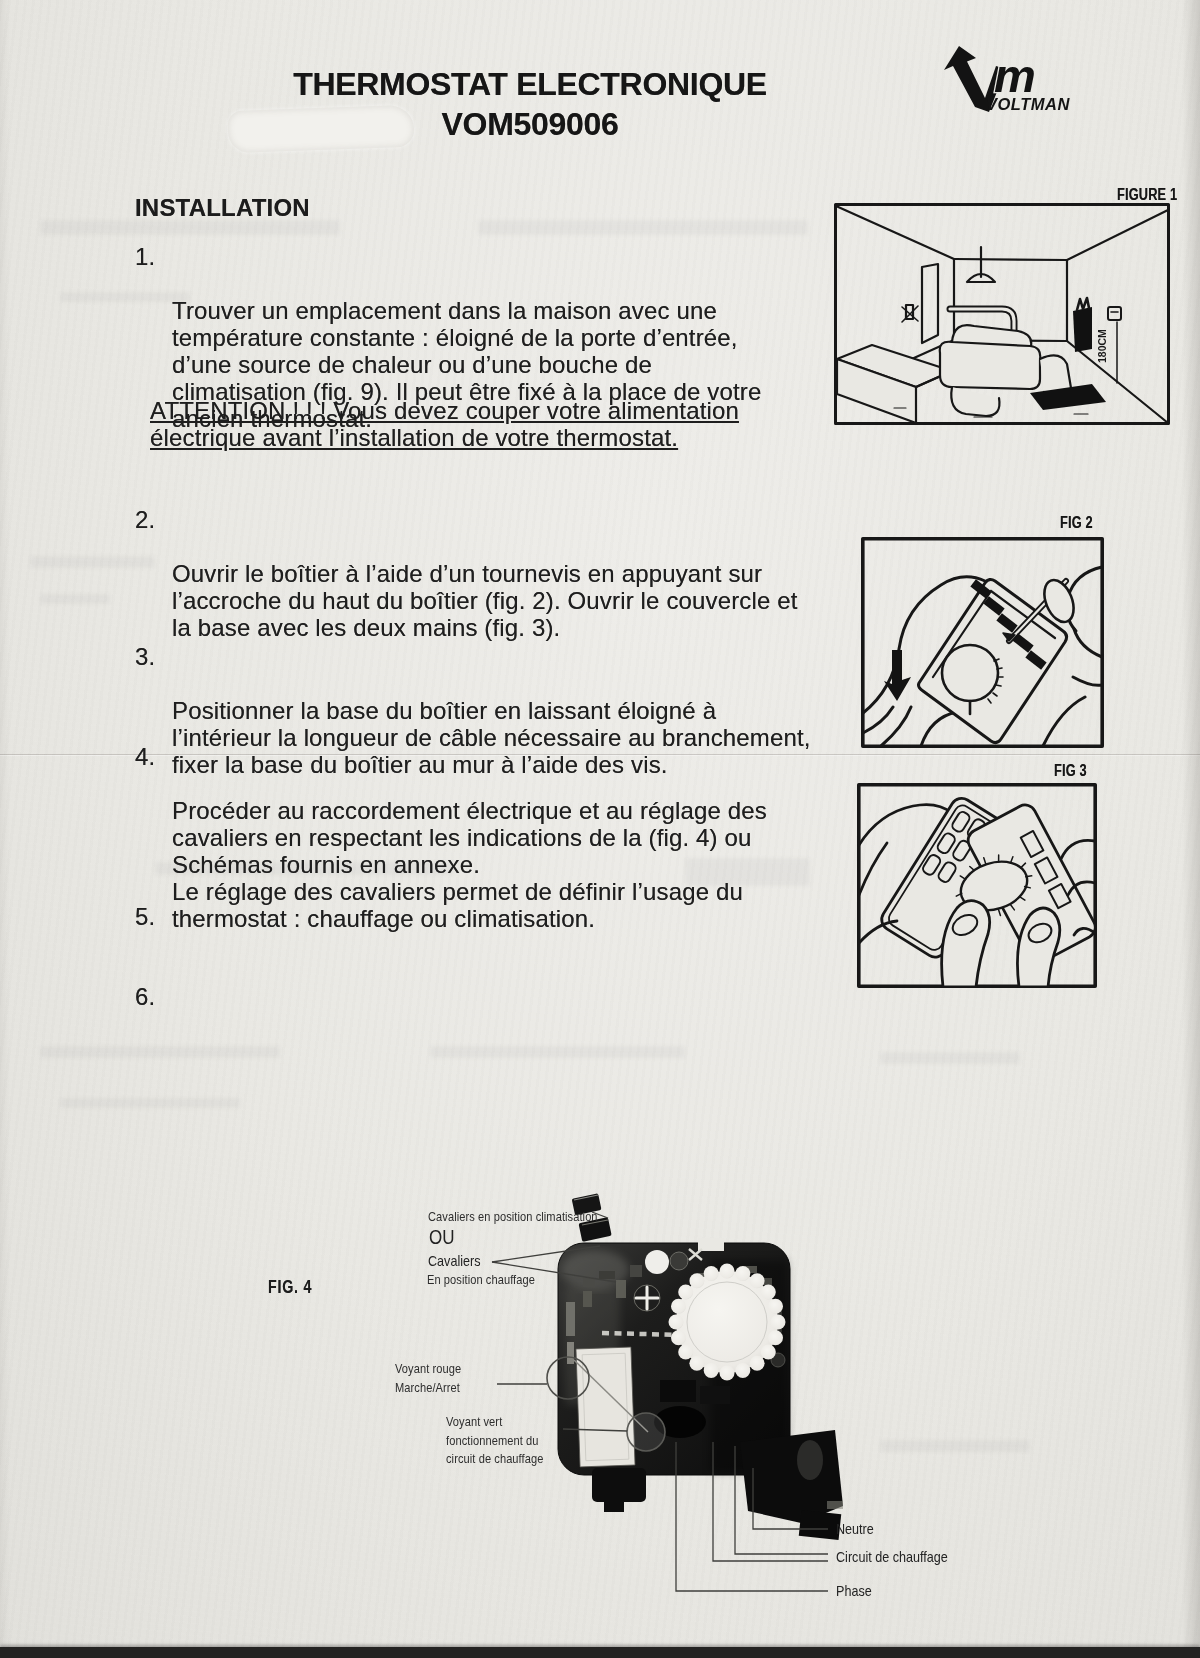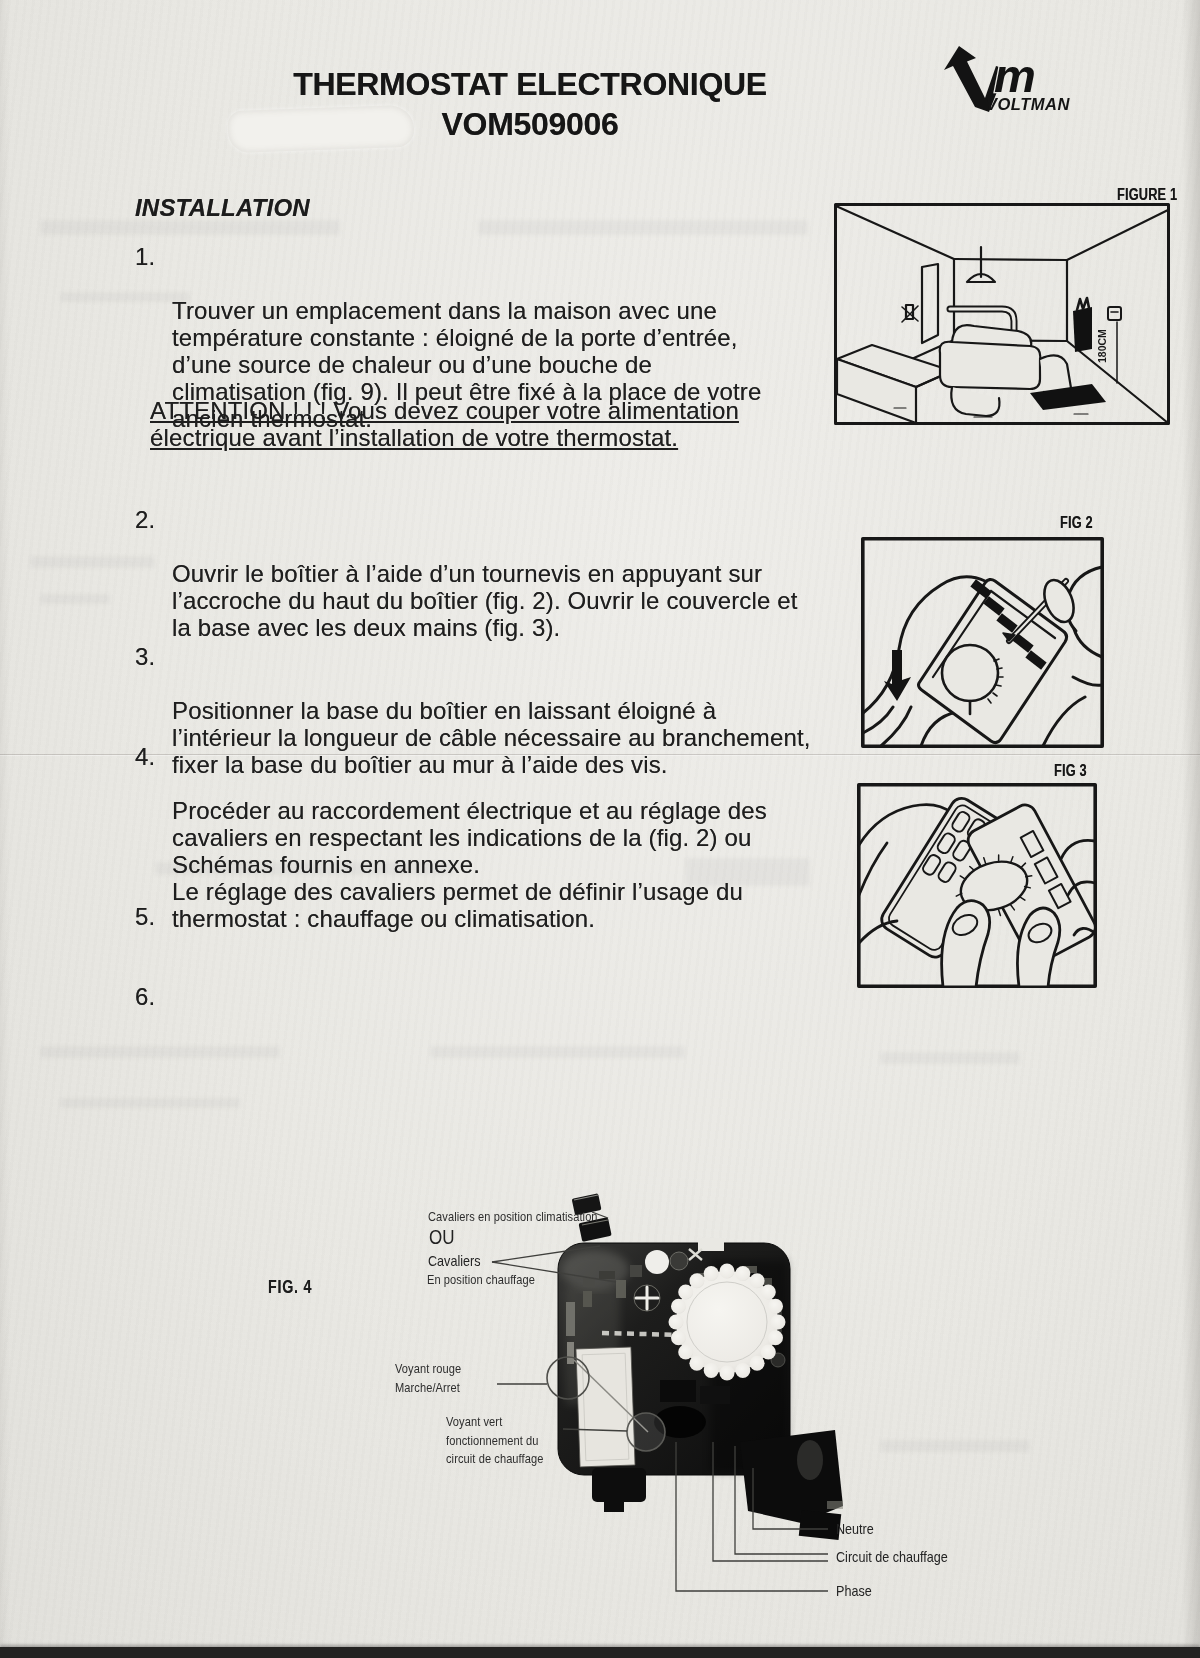--- a/index.html
+++ b/index.html
@@ -11,21 +11,21 @@
   .page::before{content:"";position:absolute;inset:0;pointer-events:none;
     background-image:
       repeating-linear-gradient(97deg, rgba(0,0,0,.013) 0 3px, transparent 3px 8px),
       repeating-linear-gradient(8deg, rgba(255,255,255,.022) 0 2px, transparent 2px 6px);}
   .abs{position:absolute;}
   .soft{text-shadow:0 0 .6px rgba(30,30,30,.65);}
   
   .title-block{left:130px;top:64px;width:800px;text-align:center;line-height:40px;
     font-weight:bold;font-size:32px;letter-spacing:-.3px;color:#161616;}
   
-  .heading{left:135px;top:194px;font-size:24px;font-weight:bold;letter-spacing:.2px;font-style:italic;}
+  .heading{left:135px;top:194px;font-size:24px;font-weight:bold;letter-spacing:.2px;}
   .bodytext{font-size:24px;line-height:27px;letter-spacing:.15px;white-space:pre-line;color:#1e1e1e;}
   .step{width:1010px;}
   .step .num{position:absolute;left:0;top:0;}
   .step .txt{margin-left:37px;}
   .warning{left:150px;top:397px;width:700px;text-decoration:underline;}
   
   .figlabel{font-weight:bold;color:#161616;font-size:16px;transform:scaleX(.8);transform-origin:left top;letter-spacing:.2px;}
   .fig4label{font-weight:bold;font-size:19px;transform:scaleX(.75);transform-origin:left top;letter-spacing:1px;}
   
   .ann{font-size:13.5px;line-height:18.5px;color:#2d2d2d;white-space:pre-line;
@@ -98,21 +98,21 @@
   </div>
   <div class="abs step bodytext soft" style="left:135px;top:643px;">
     <span class="num">3.</span>
     <div class="txt">Positionner la base du boîtier en laissant éloigné à
 l’intérieur la longueur de câble nécessaire au branchement,
 fixer la base du boîtier au mur à l’aide des vis.</div>
   </div>
   <div class="abs step bodytext soft" style="left:135px;top:743px;">
     <span class="num">4.</span>
     <div class="txt">Procéder au raccordement électrique et au réglage des
-cavaliers en respectant les indications de la (fig. 2) ou
+cavaliers en respectant les indications de la (fig. 4) ou
 Schémas fournis en annexe.
 Le réglage des cavaliers permet de définir l’usage du
 thermostat : chauffage ou climatisation.</div>
   </div>
   <div class="abs step bodytext soft" style="left:135px;top:903px;">
     <span class="num">5.</span>
   </div>
   <div class="abs step bodytext soft" style="left:135px;top:983px;">
     <span class="num">6.</span>
   </div>

